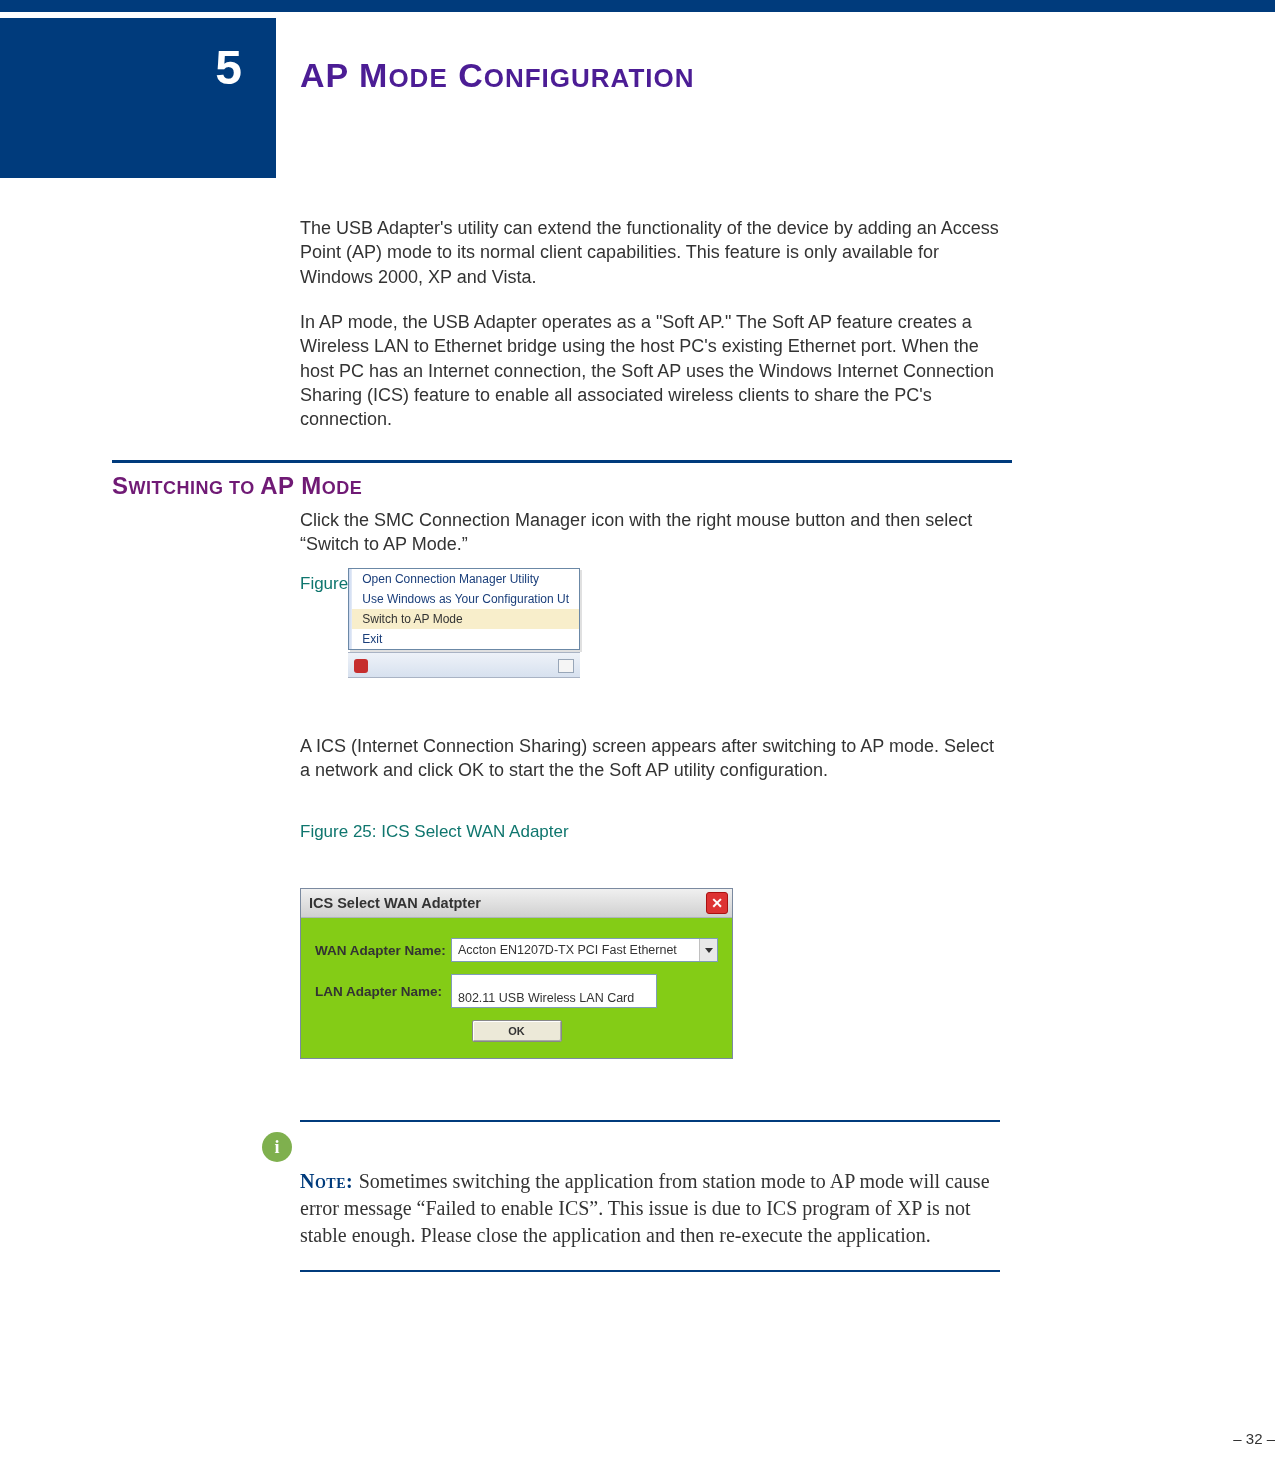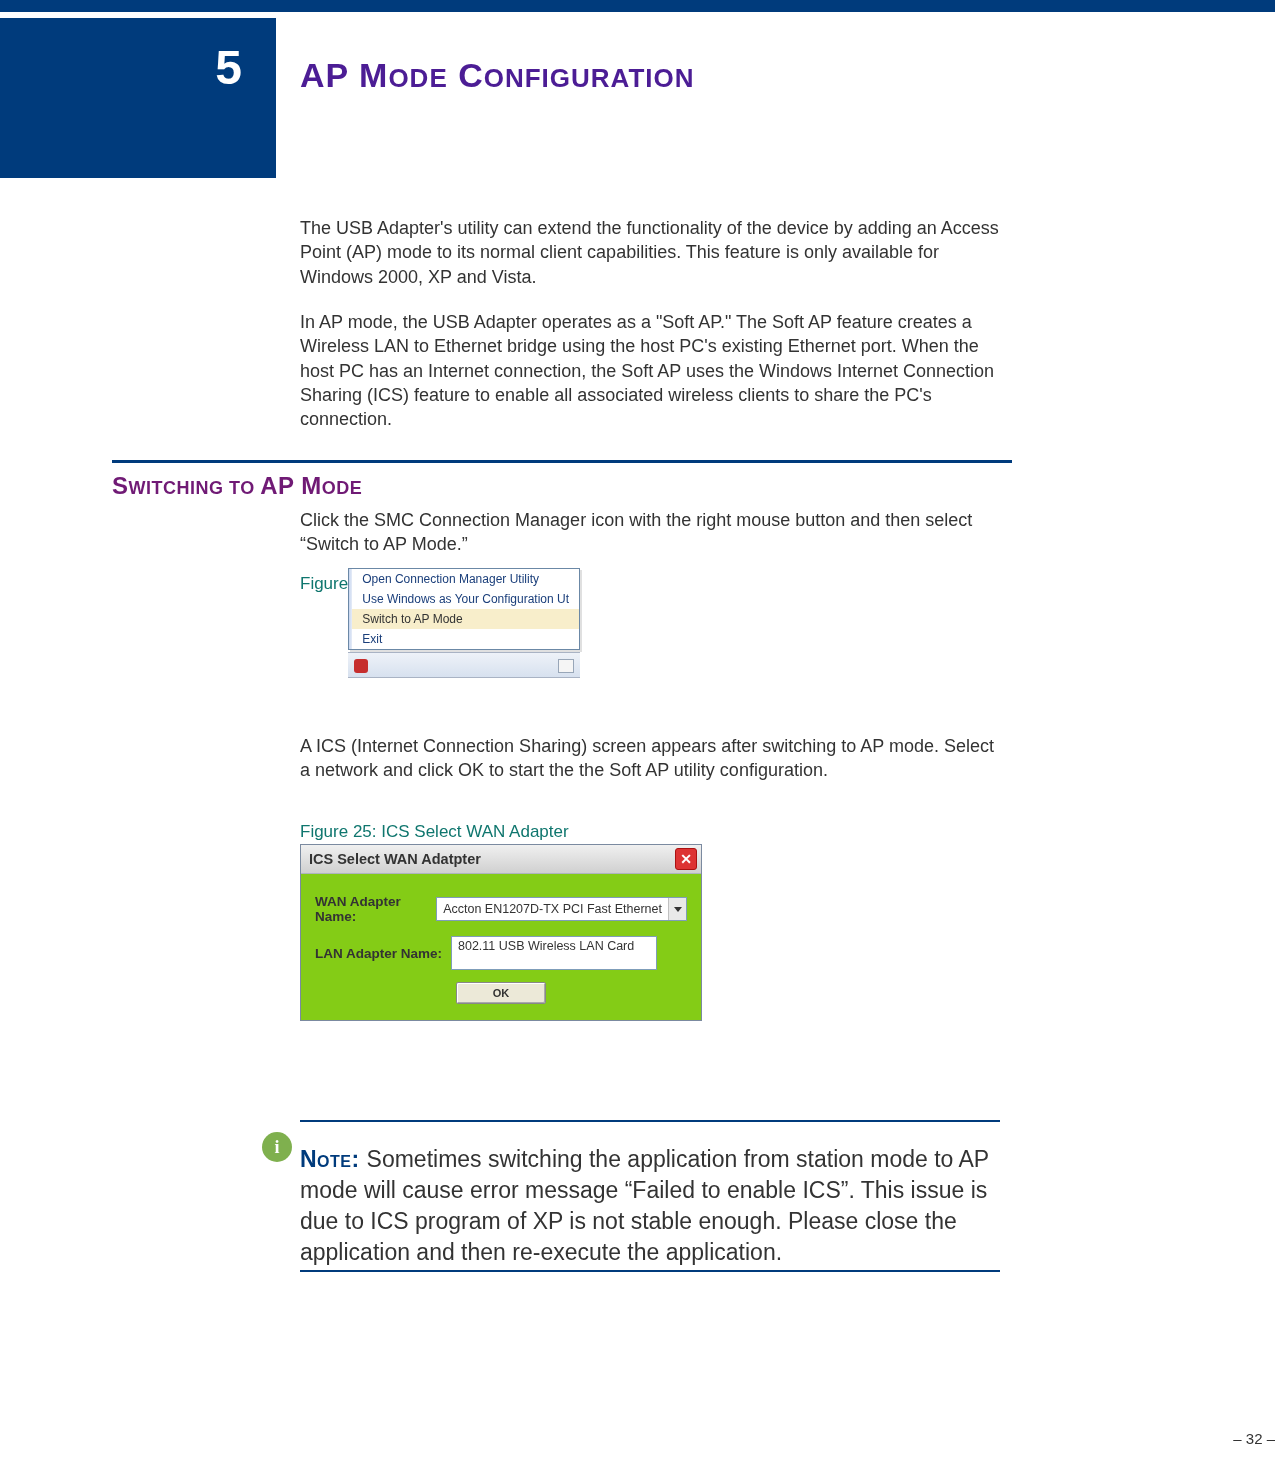--- a/index.html
+++ b/index.html
@@ -144,22 +144,22 @@
       border: 1px solid #98a6b8;
       background: #f5f5f5;
     }
 
     .p4 { top: 734px; }
 
     
     .fig25 {
       position: absolute;
       left: 300px;
-      top: 844px;
-      width: 402px;
+      top: 888px;
+      width: 433px;
       border: 1px solid #7b8aa0;
       background: #ece9d8;
       font-family: Tahoma, sans-serif;
     }
     .fig25 .title {
       background: linear-gradient(to bottom, #f0f0f0, #d0d0d0);
       padding: 6px 8px;
       font-weight: bold;
       font-size: 14.5px;
       color: #333;
@@ -214,21 +214,21 @@
       border-left: 1px solid #c0c0c0;
       display: flex; align-items: center; justify-content: center;
     }
     .fig25 .sel .dd .tri {
       width: 0; height: 0;
       border-left: 4px solid transparent;
       border-right: 4px solid transparent;
       border-top: 5px solid #333;
     }
     .fig25 .lan {
-      border: 1px solid #7f9db9; background: #fff; height: 24px; flex: 0 0 206px; padding: 16px 6px; font-size: 12.5px; display: flex; align-items: flex-end;
+      border: 1px solid #7f9db9; background: #fff; height: 24px; flex: 0 0 206px; padding: 16px 6px; font-size: 12.5px; display: flex; align-items: flex-start;
     }
     .fig25 .ok {
       display: block;
       margin: 10px auto 0 auto;
       width: 90px;
       padding: 4px 0;
       text-align: center;
       background: #ece9d8;
       border: 1px solid #888;
       font-size: 11px;
@@ -247,24 +247,25 @@
       background: #7fb04e;
       color: #fff;
       display: flex; align-items: center; justify-content: center;
       font-weight: bold;
       font-family: Georgia, serif;
       font-size: 18px;
     }
     .note-body {
       position: absolute;
       left: 300px;
-      top: 1144px;
+      top: 1168px;
       width: 700px;
-      font-size: 23px;
+      font-size: 20px;
       line-height: 1.35;
+      font-family: Liberation Serif, serif;
     }
     .note-body .label {
       color: #003b7c;
       font-weight: bold;
       font-variant: small-caps;
       letter-spacing: 0.5px;
     }
 
     .pagenum {
       position: absolute;

